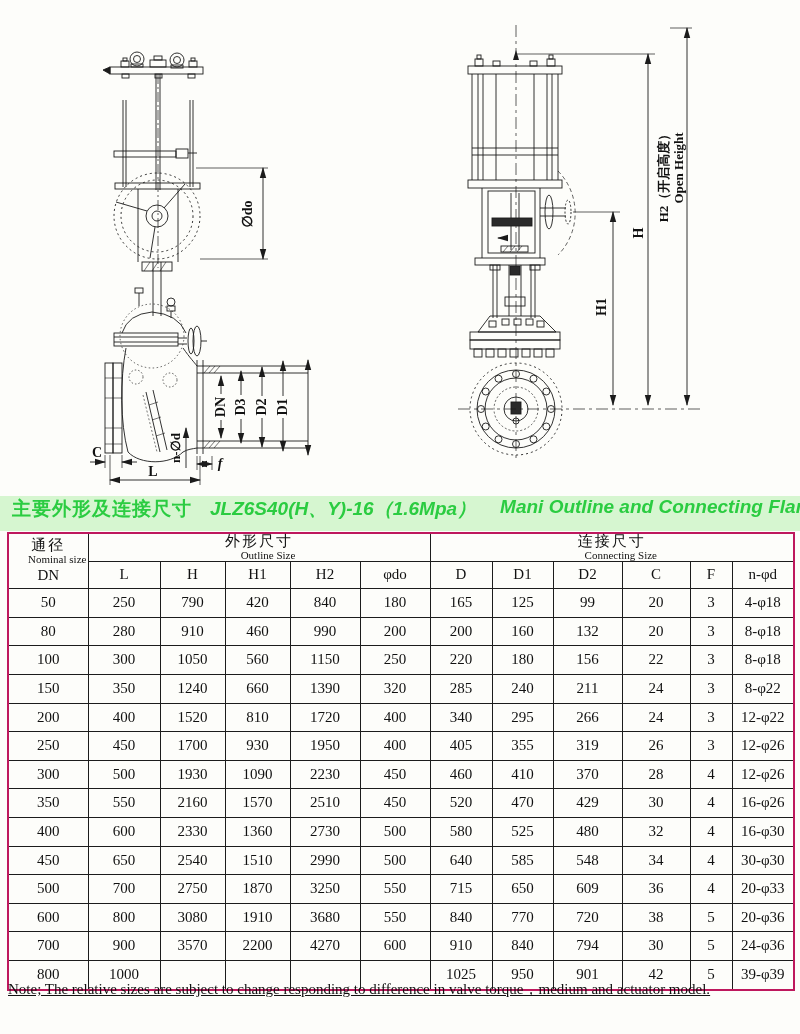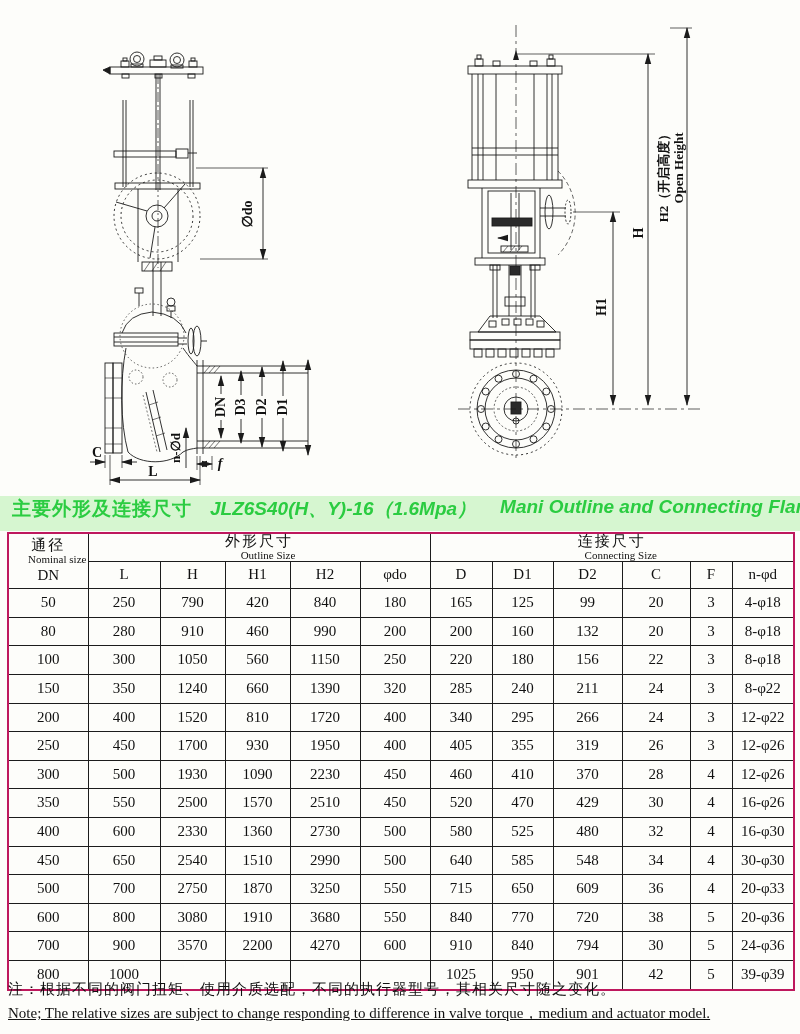--- a/index.html
+++ b/index.html
@@ -452,21 +452,21 @@
         <td>460</td>
         <td>410</td>
         <td>370</td>
         <td>28</td>
         <td>4</td>
         <td>12-φ26</td>
       </tr>
       <tr>
         <td>350</td>
         <td>550</td>
-        <td>2500</td>
+        <td>2160</td>
         <td>1570</td>
         <td>2510</td>
         <td>450</td>
         <td>520</td>
         <td>470</td>
         <td>429</td>
         <td>30</td>
         <td>4</td>
         <td>16-φ26</td>
       </tr>
@@ -551,15 +551,14 @@
         <td>950</td>
         <td>901</td>
         <td>42</td>
         <td>5</td>
         <td>39-φ39</td>
       </tr>
     </tbody>
 </table>
 
 <div class="notes">
-  <div class="n-zh">注：根据不同的阀门扭矩、使用介质选配，不同的执行器型号，其相关尺寸随之变化。</div>
   <div class="n-en">Note;  The relative sizes are subject to change responding to difference in valve torque，medium and actuator model.</div>
 </div>
 
 </body></html>

